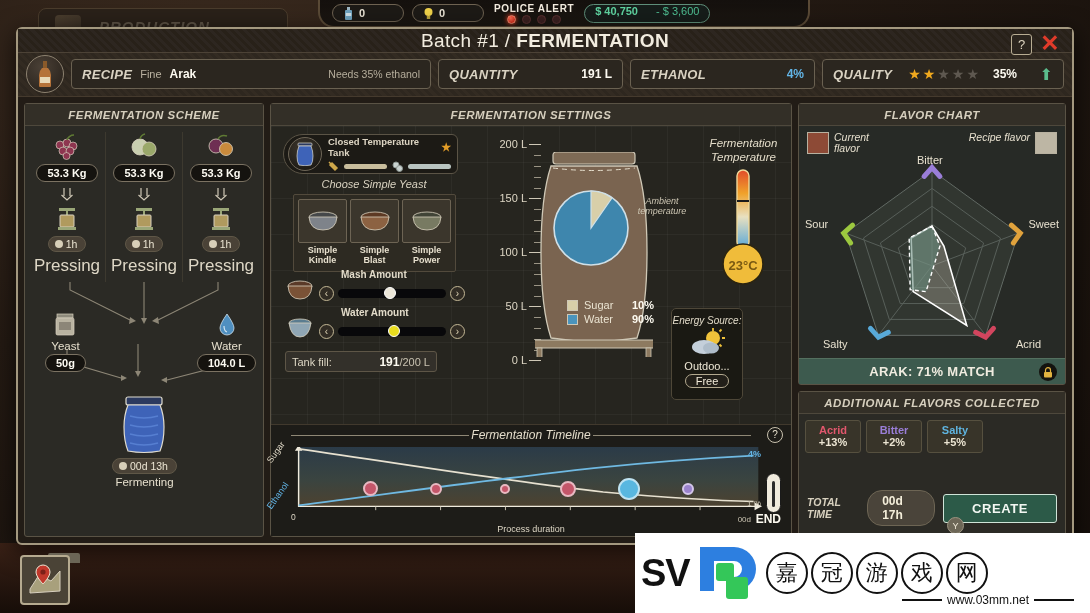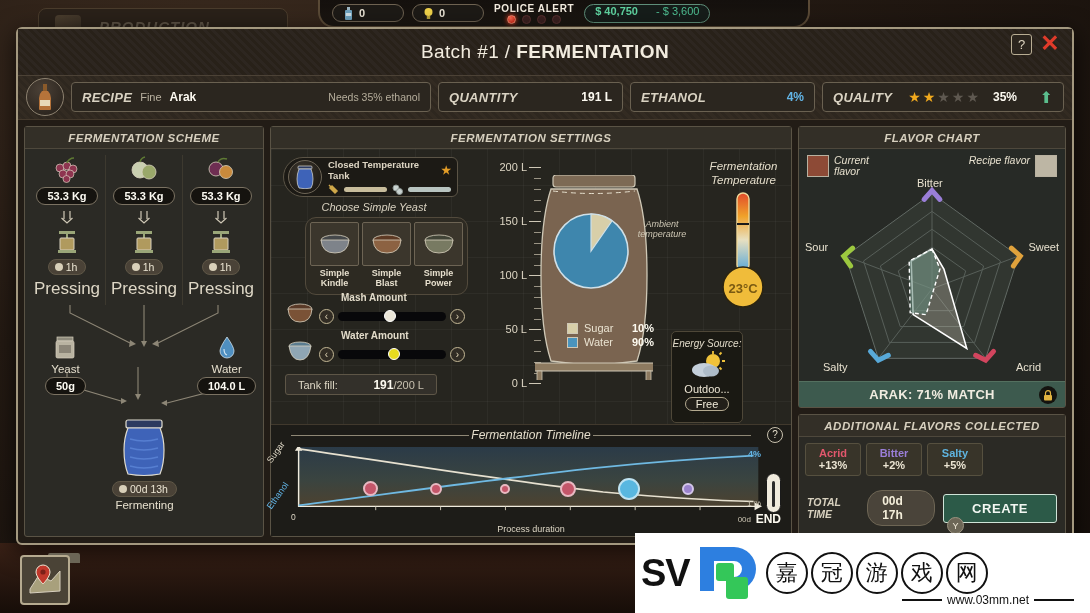--- a/index.html
+++ b/index.html
@@ -69,21 +69,21 @@
   
   .window {
     position:absolute; left: 16px; top: 27px; width: 1058px; height: 518px;
     background: #221c16;
     border: 2px solid #a3987f;
     border-radius: 6px;
     box-shadow: 0 6px 24px rgba(0,0,0,.7);
     display:flex; flex-direction:column;
   }
   .titlebar {
-    height: 47px; position: relative;
+    height: 24px; position: relative;
     background: repeating-linear-gradient(45deg,#2d2620 0 3px,#282119 3px 6px);
     border-bottom: 1px solid #4c4236;
     display:flex; align-items:center; justify-content:center;
   }
   .title {
     color: #f2ecdf; font-size: 19px; letter-spacing:.4px;
   }
   .title b { font-weight: bold; }
   .help-btn {
     position:absolute; right: 40px; top: 5px; width: 21px; height: 21px;
@@ -192,22 +192,22 @@
   .tank-star { margin-left:auto; color:#e39d27; font-size:11px;}
   .tank-bars { display:flex; gap:5px; margin-top:3px; align-items:center;}
   .minibar { height:5px; border-radius:3px; background:#c8bd9c; flex:1; }
   .minibar.b2 { background:#b8c4c0; }
   .choose-yeast {
     position:absolute; left:28px; top:52px; width:150px; text-align:center;
     color:#d9d2c0; font-size:11px; font-style:italic;
   }
   .yeast-row {
     position:absolute; left:22px; top:68px; width: 163px; height: 78px;
-    background:#2d2a22; border:1px solid #524a3c; border-radius:11px;
-    display:flex; padding: 4px; gap: 3px; margin-left: 12px;
+    background:#2d2a22; border:1px solid #524a3c; border-radius:2px;
+    display:flex; padding: 4px; gap: 3px;
   }
   .yeast-item { flex:1; display:flex; flex-direction:column; align-items:center; gap:2px; }
   .yeast-box {
     width:100%; height:44px; background:#3b362c; border:1px solid #6d6454; border-radius:2px;
     display:flex;align-items:center;justify-content:center;
   }
   .yeast-name { color:#e6dfcd; font-size:9px; text-align:center; line-height:10px; font-weight:bold;}
   .slider-group { position:absolute; left:14px; width: 180px; display:flex; align-items:center; gap:4px; }
   .sg1 { top: 152px; }
   .sg2 { top: 190px; }
@@ -221,21 +221,21 @@
   }
   .sl-track { flex:1; height:9px; background:#08080a; border-radius:5px; position:relative; }
   .sl-knob {
     position:absolute; top:50%; transform:translate(-50%,-50%);
     width:12px;height:12px;border-radius:50%;background:#ebe6d8;border:1px solid #fff;
   }
   .sl-knob.yellow { background:#e8dc1f; border-color:#fff; }
   .tankfill {
     position:absolute; left:14px; top: 225px; width:152px; height:21px;
     background:#33302a; border:1px solid #5e5647; border-radius:3px;
-    display:flex; align-items:center; gap:8px; padding:0 12px;
+    display:flex; align-items:center; gap:8px; padding:0 6px;
     color:#ddd6c4; font-size:11px;
   }
   .tankfill b { color:#fdfaf0; font-size:12px;}
   .tankfill .tot { color:#c8c1b0;}
 
   
   .jar-wrap { position:absolute; left: 212px; top: 18px; width: 190px; height: 250px; }
   .scale { position:absolute; left:-8px; top:0; width: 70px; height: 225px; }
   .scale-lbl { position:absolute; right: 18px; color:#ded7c5; font-size:11px; }
   .scale-tick { position:absolute; right:4px; width:12px; height:1px; background:#cfc8b6; }

